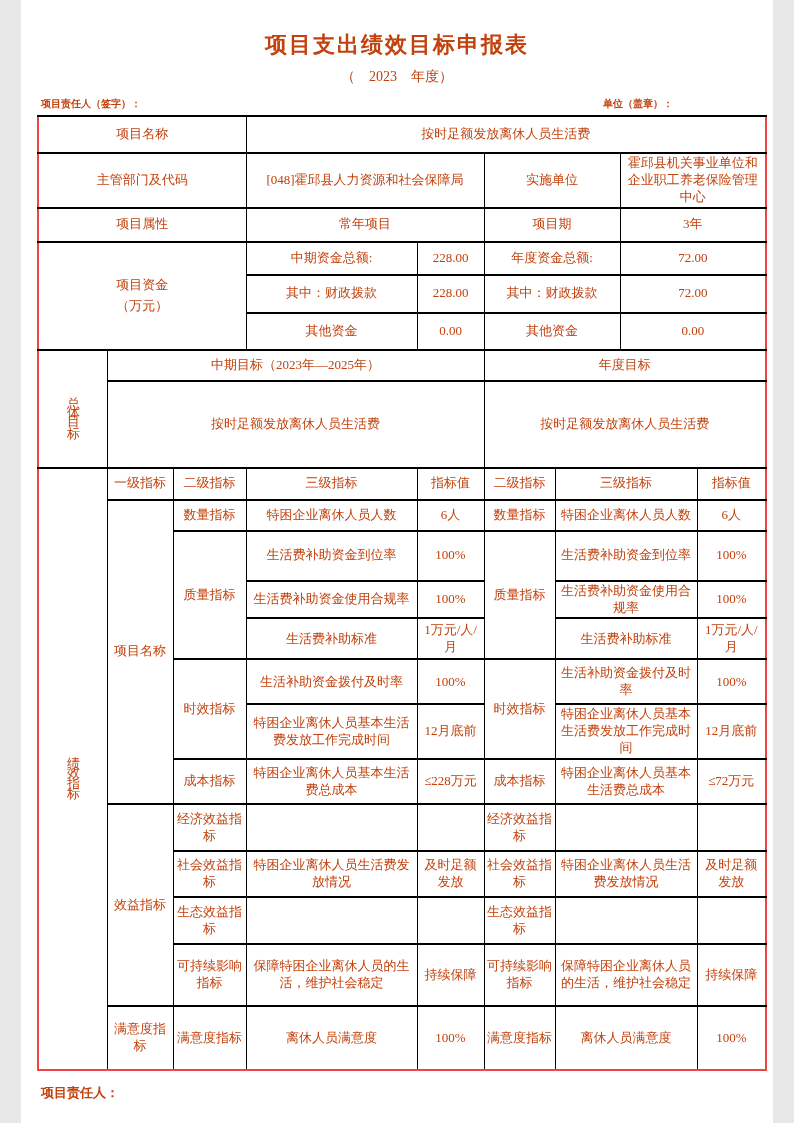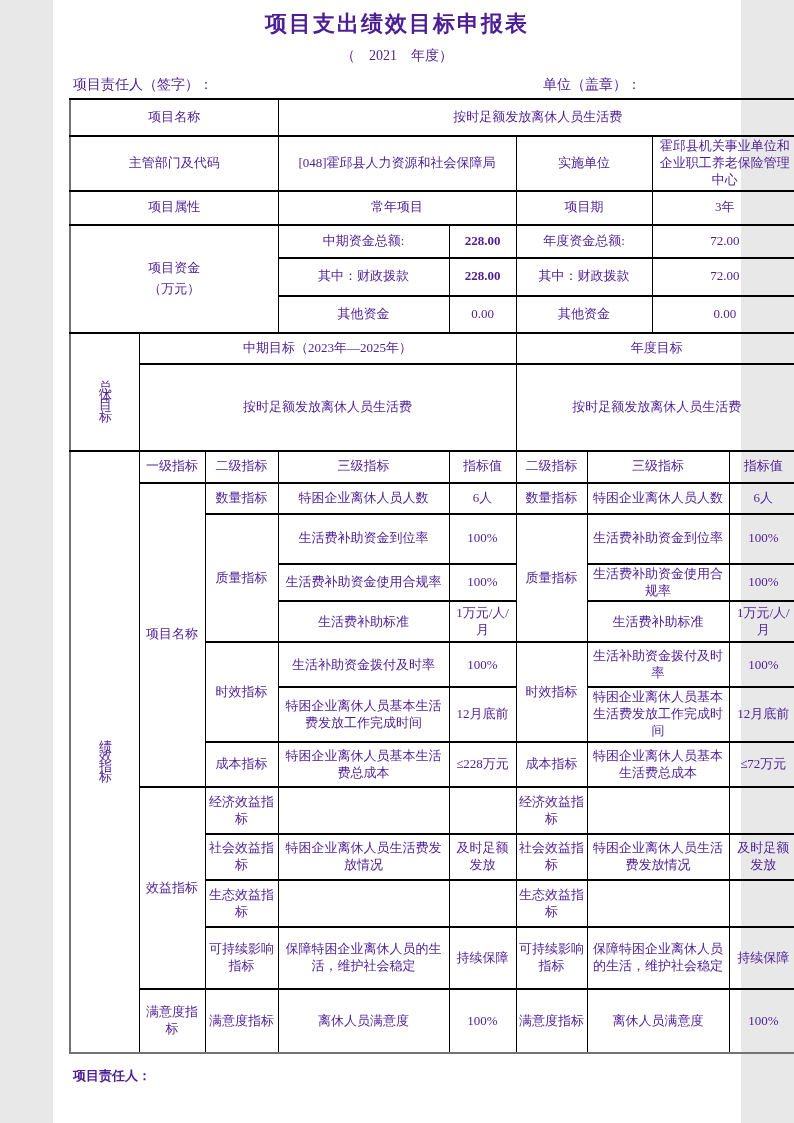--- a/index.html
+++ b/index.html
@@ -1,66 +1,66 @@
 <!DOCTYPE html>
 <html><head>
 <meta charset="utf-8">
 <style>
   html,body{margin:0;padding:0;background:#e8e8e8;}
   .sheet{
-    width:688px;height:1123px;background:#ffffff;margin:0 auto;
-    font-family:"Liberation Serif","DejaVu Serif",serif;color:#4c1d95;
-    box-sizing:border-box;padding-top:11px;position:relative;
+    width:752px;height:1123px;background:#ffffff;margin:0 auto;
+    font-family:"Liberation Serif","DejaVu Serif",serif;color:#c2410c;
+    box-sizing:border-box;padding-top:32px;position:relative;
   }
   .title{
     text-align:center;font-size:22px;font-weight:700;letter-spacing:2px;
     line-height:26px;margin:0;
   }
   .subtitle{
     text-align:center;font-size:14px;margin-top:11px;line-height:16px;
   }
   .top-labels{
     display:flex;justify-content:space-between;
-    padding:12px 100px 4px 20px;font-size:14px;font-weight:400;
+    padding:12px 100px 4px 20px;font-size:10px;font-weight:700;
   }
   table.form{
     border-collapse:collapse;table-layout:fixed;
     margin-left:16px;width:728px;
     font-size:13px;
   }
   table.form td{
     border:1px solid #000;
     border-top-width:2px;
     text-align:center;vertical-align:middle;
     padding:1px 2px;line-height:1.3;
     overflow:hidden;word-break:break-all;
   }
-  table.form{border:2px solid #737373;}
+  table.form{border:2px solid #ef4444;}
   td.tl{text-align:left;padding-left:9px;}
   td.tr-al{text-align:right;padding-right:3px;padding-left:1px;}
-  td.vb{vertical-align:bottom;padding-bottom:4px;font-weight:bold;}
+  td.vb{vertical-align:bottom;padding-bottom:4px;}
   td.goalcell{text-align:left;vertical-align:middle;padding-left:4px;line-height:1.5;}
   td.c2pad{padding:1px 2px;}
   td.c3pad{padding:1px 5px;}
   .vert{
     writing-mode:vertical-lr;text-orientation:upright;
     letter-spacing:10px;display:inline-block;line-height:1.1;
   }
   .fund-label-line{display:block;line-height:1.6;font-family:Liberation Serif, serif;}
   .footer-label{
     font-size:13px;font-weight:600;margin:13px 0 0 20px;
   }
 </style>
 </head>
 <body>
 
 <div class="sheet">
 
   <h1 class="title">项目支出绩效目标申报表</h1>
-  <div class="subtitle">（　2021　年度）</div>
+  <div class="subtitle">（　2023　年度）</div>
 
   <div class="top-labels">
     <span>项目责任人（签字）：</span>
     <span>单位（盖章）：</span>
   </div>
 
   <table class="form">
     <colgroup>
       <col style="width:69px">
         <col style="width:66px">

